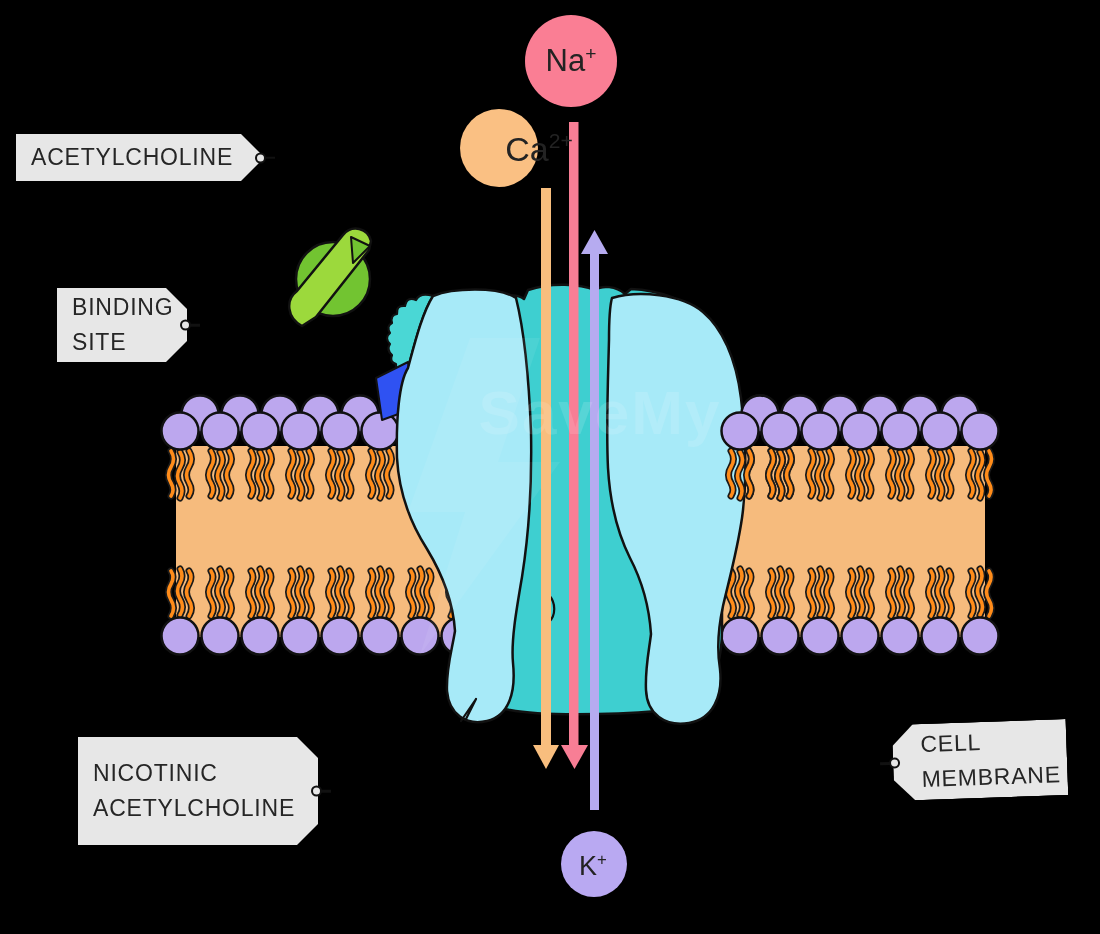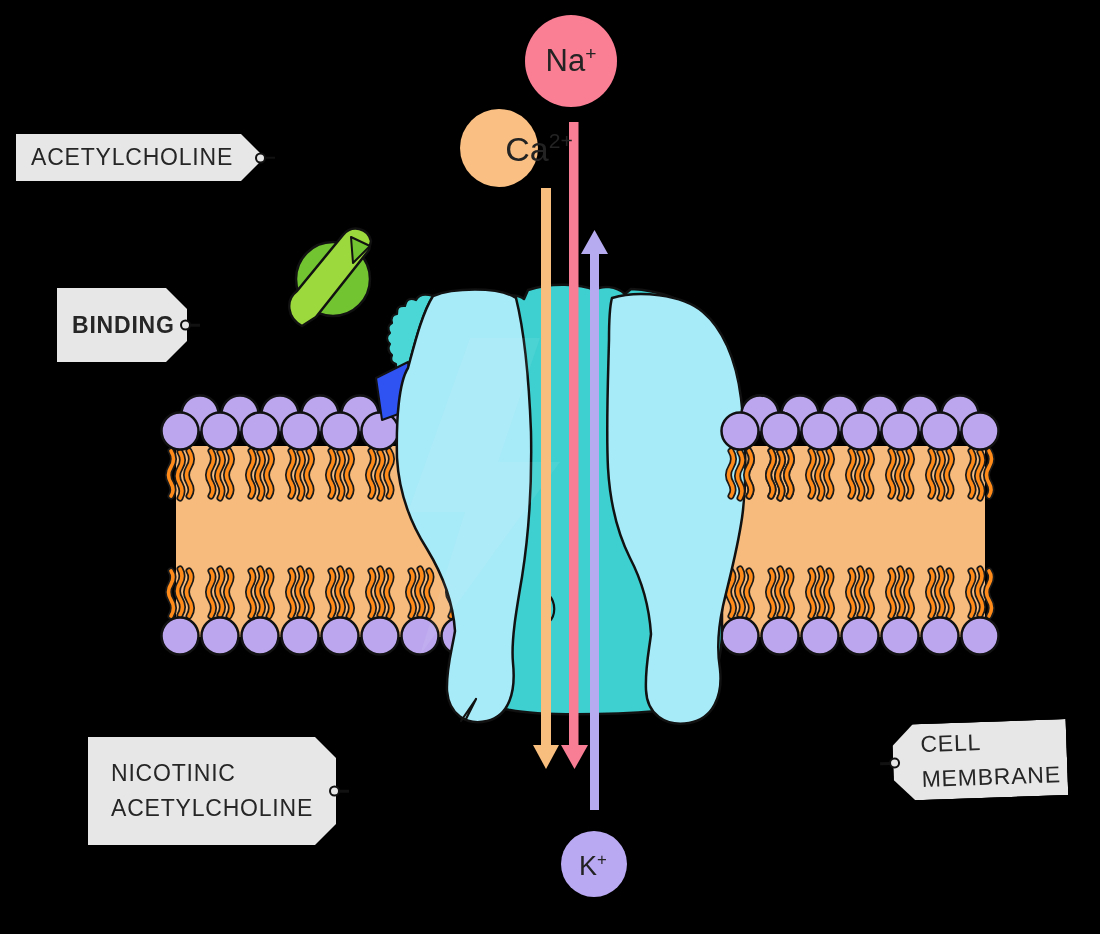--- a/index.html
+++ b/index.html
@@ -232,47 +232,49 @@
     <path d="M302,326 C287,318 285,300 297,291 L343,235 C352,224 368,228 371,241 L369,250 L316,317 Z" fill="#9CD93C"></path>
     <path stroke-width="2" d="M351,237 L370,246 L353,263 Z" fill="#72C431"></path>
   </g>
 
   <circle cx="571" cy="61" r="46" fill="#FA7E94"></circle>
   <circle cx="499" cy="148" r="39" fill="#FAC083"></circle>
   <circle cx="594" cy="864" r="33" fill="#B9A9F2"></circle>
 </svg>
 
 <div class="watermark">
+  <div>SaveMy</div>
 </div>
 
 <div class="ion-label" style="left:571px;top:61px;font-size:31px;">
   <span>Na</span><sup>+</sup>
 </div>
 <div class="ion-label" style="left:497px;top:149px;font-size:34px;margin-left:42px;">
   <span>Ca</span><sup>2+</sup>
 </div>
 <div class="ion-label" style="left:593px;top:866px;font-size:27px;">
   <span>K</span><sup>+</sup>
 </div>
 
 <div class="tag right-bevel" style="left:16px;top:134px;width:246px;height:47px;">
   <div class="tag-bg"></div>
   <span class="hole right"></span>
   <span class="hole-line right"></span>
   <div class="tag-text">ACETYLCHOLINE</div>
 </div>
 
-<div class="tag right-bevel" style="left:57px;top:288px;width:130px;height:74px;font-weight:bold;">
+<div class="tag right-bevel" style="left:57px;top:288px;width:130px;height:74px;">
   <div class="tag-bg"></div>
   <span class="hole right"></span>
   <span class="hole-line right"></span>
   <div class="tag-text">BINDING</div>
-</div>
-
-<div class="tag right-bevel" style="left:88px;top:737px;width:240px;height:108px;padding-left:8px;">
+  <div class="tag-text">SITE</div>
+</div>
+
+<div class="tag right-bevel" style="left:78px;top:737px;width:240px;height:108px;">
   <div class="tag-bg"></div>
   <span class="hole right"></span>
   <span class="hole-line right"></span>
   <div class="tag-text">NICOTINIC</div>
   <div class="tag-text">ACETYLCHOLINE</div>
 </div>
 
 <div class="tag left-bevel" style="left:893px;top:722px;width:174px;height:76px;transform:rotate(-2deg);">
   <div class="tag-bg"></div>
   <span class="hole left"></span>

